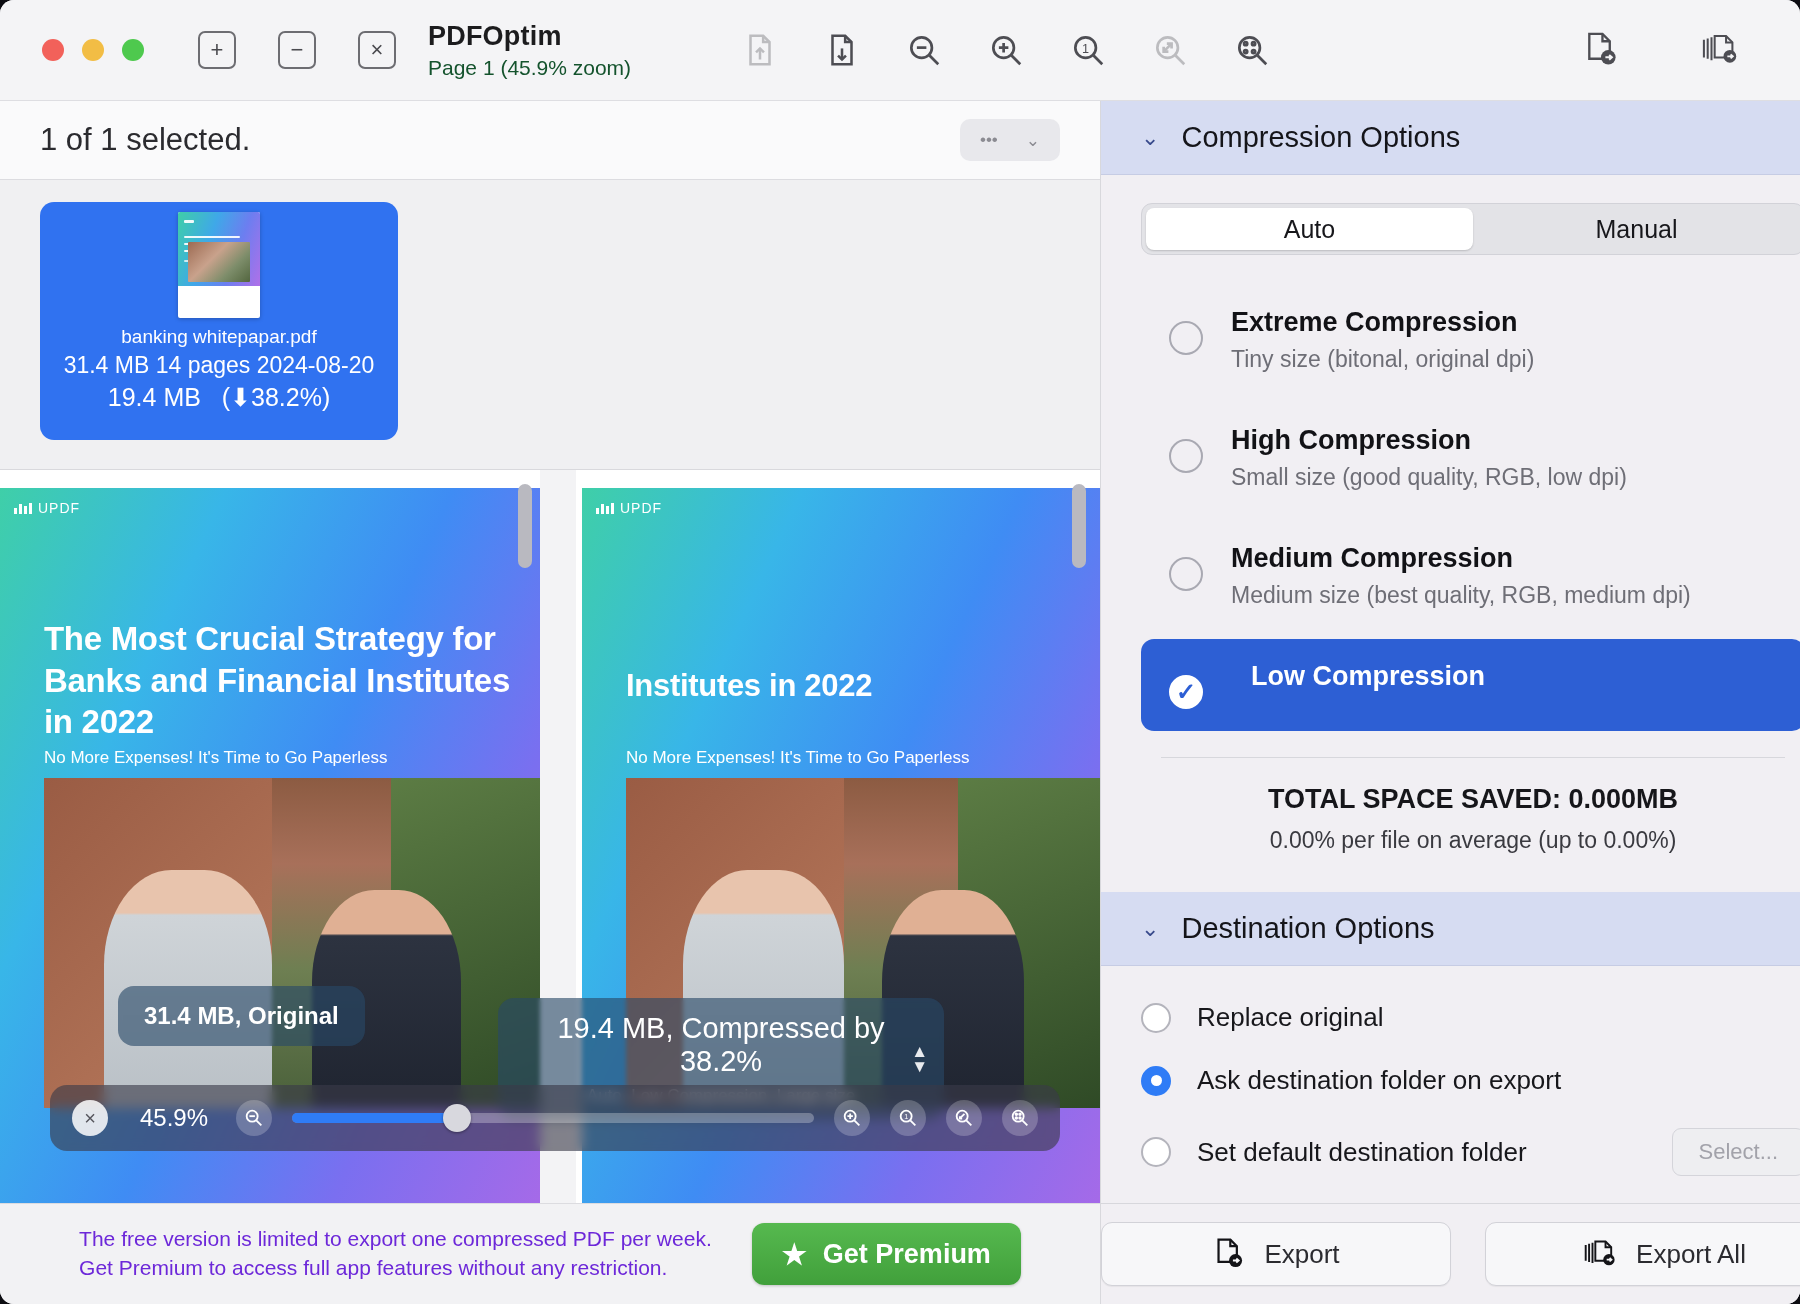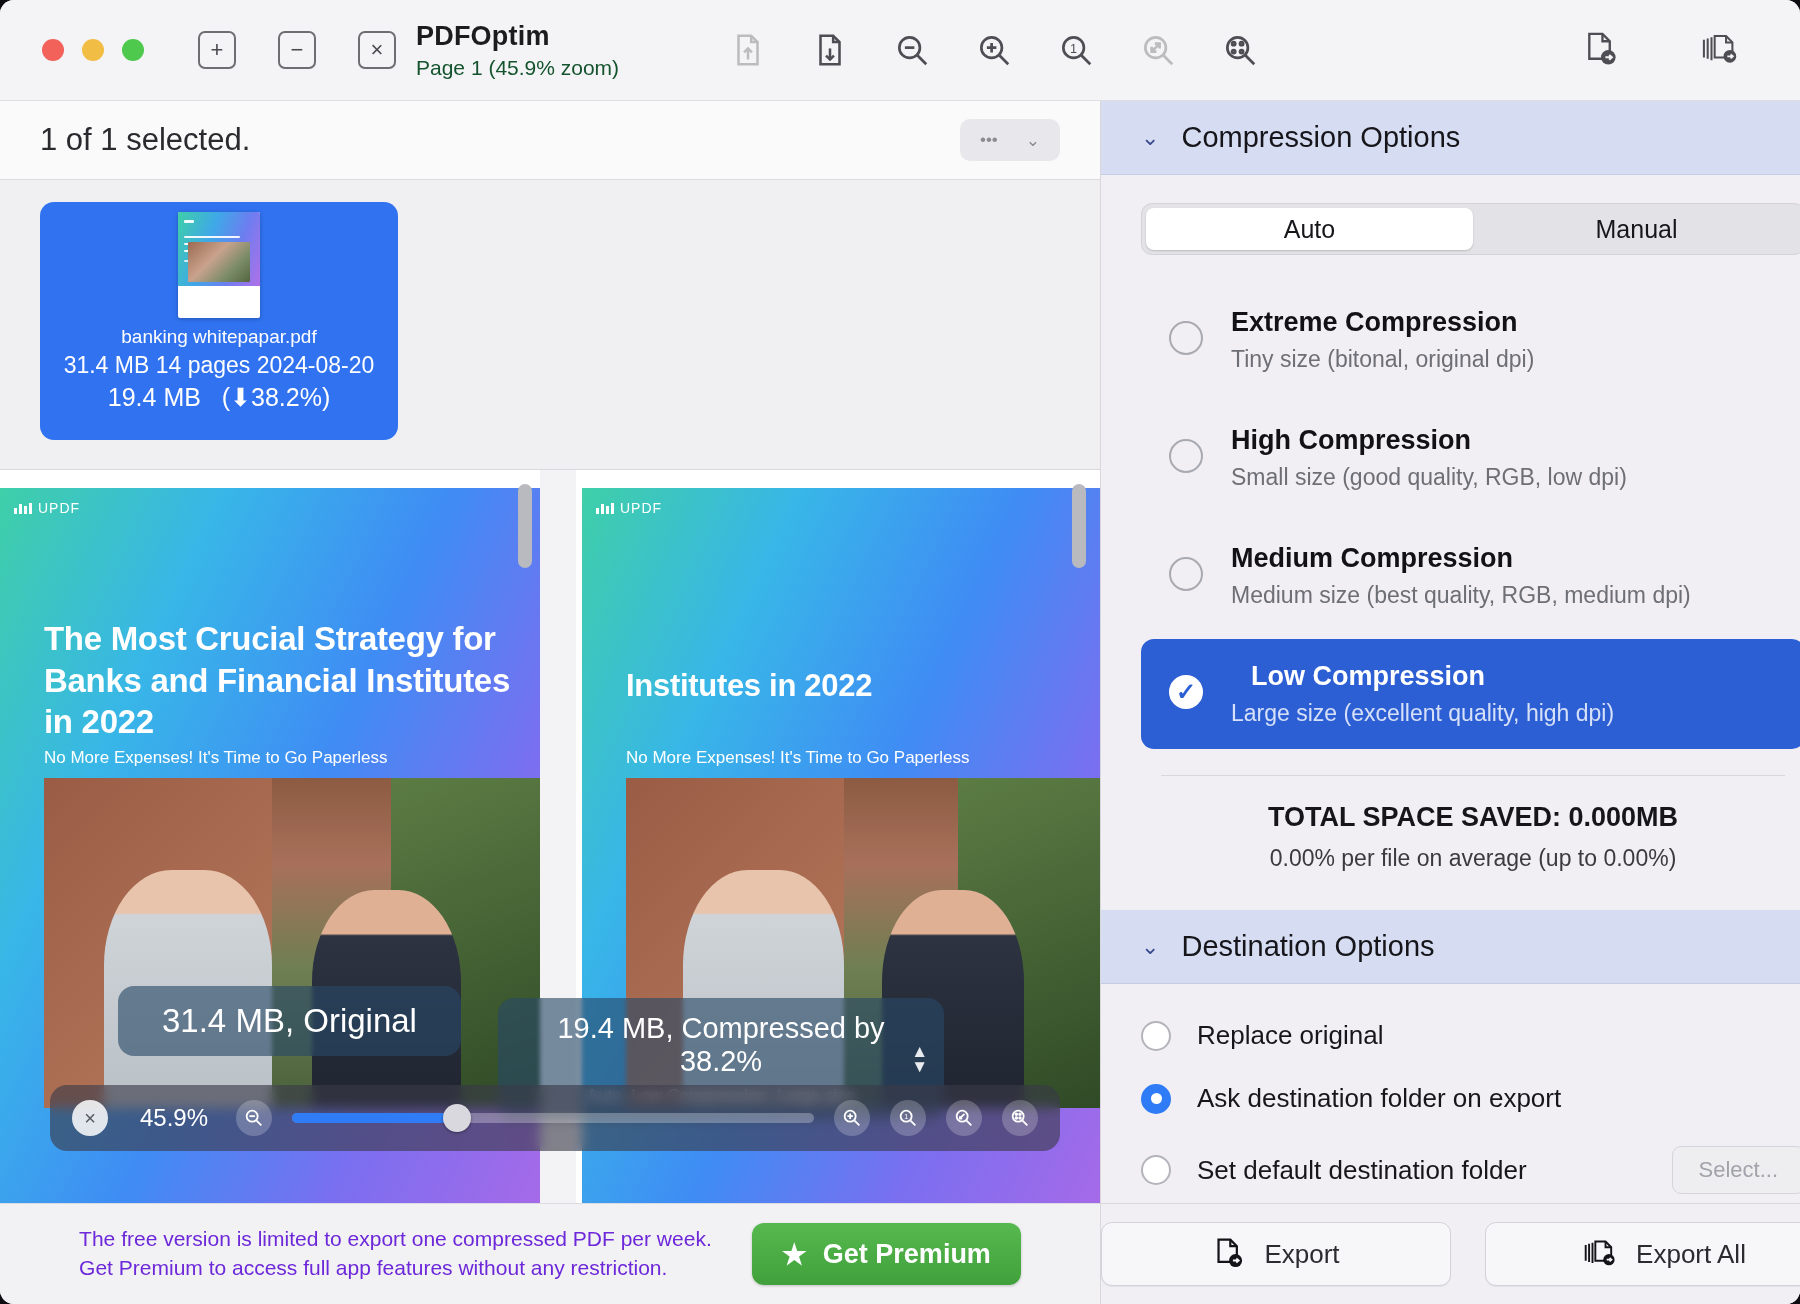--- a/index.html
+++ b/index.html
@@ -25,21 +25,21 @@
   .dot{width:22px;height:22px;border-radius:50%;}
   .dot.red{background:#f2615a;}
   .dot.yellow{background:#f2bd45;}
   .dot.green{background:#4ec94e;}
   .boxbtn{
     width:34px;height:34px;border:2px solid #6d6d72;border-radius:7px;
     display:flex;align-items:center;justify-content:center;
     color:#4a4a4f;font-size:22px;line-height:1;
   }
   .boxgroup{display:flex;gap:42px;margin-left:54px;}
-  .apptitle{margin-left:20px;}
+  .apptitle{margin-left:32px;}
   .apptitle .t1{font-size:27px;font-weight:bold;color:#1c1c1e;letter-spacing:.2px;}
   .apptitle .t2{font-size:21px;color:#14532d;margin-top:4px;}
   .tb-tools{display:flex;align-items:center;gap:44px;margin-left:110px;}
   .tb-right{display:flex;align-items:center;gap:82px;position:absolute;right:60px;}
   .ticon{width:38px;height:38px;color:#4d4d53;display:block;}
   .ticon.dim{opacity:.33;}
 
   
   .body{flex:1;display:flex;min-height:0;}
   .left{width:1100px;flex:0 0 1100px;display:flex;flex-direction:column;border-right:1px solid #d8d8dc;min-height:0;}
@@ -115,21 +115,21 @@
   .photo .brick{position:absolute;left:0;top:0;width:46%;height:100%;background:linear-gradient(135deg,#9a5c44,#b97b5e);}
   .photo .plant{position:absolute;right:0;top:0;width:30%;height:100%;background:linear-gradient(160deg,#5c7c44,#2f4a26);}
   .photo .p1{position:absolute;left:12%;bottom:0;width:34%;height:72%;background:linear-gradient(180deg,#e8c4ad 0 18%, #cfd4d8 19%, #b9c0c6 100%);border-radius:40% 40% 0 0;}
   .photo .p2{position:absolute;right:16%;bottom:0;width:30%;height:66%;background:linear-gradient(180deg,#e0b094 0 20%, #2d3340 21%, #1f2430 100%);border-radius:42% 42% 0 0;}
 
   
   .badge{
     position:absolute;border-radius:16px;background:rgba(40,72,104,.62);
     color:#fff;backdrop-filter:blur(2px);
   }
-  .badge.a{left:118px;top:516px;padding:16px 44px;font-size:33px;}
+  .badge.a{left:118px;top:516px;padding:16px 26px;font-size:24px;font-weight:bold;}
   .badge.b{left:498px;top:528px;padding:14px 36px;width:446px;box-sizing:border-box;text-align:center;}
   .badge.b .bl1{font-size:29px;font-weight:500;}
   .badge.b .bl2{font-size:17px;margin-top:8px;opacity:.92;}
   .stepper{position:absolute;right:16px;top:50%;transform:translateY(-50%);
            color:#fff;font-size:17px;line-height:.9;opacity:.9;}
 
   
   .pscroll{position:absolute;top:14px;width:14px;height:84px;border-radius:7px;background:#b9b9c0;}
 
   
@@ -499,21 +499,20 @@
             <div>
               <div class="ttl">Medium Compression</div>
               <div class="sub">Medium size (best quality, RGB, medium dpi)</div>
             </div>
           </div>
 
           <div class="opt sel">
             <div class="radio checked">✓</div>
             <div>
               <div class="ttl">Low Compression</div>
-              <div class="sub">Large size (excellent quality, high dpi)</div>
             </div>
           </div>
 
           <div class="divider"></div>
 
           <div class="saved">
             <div class="s1">TOTAL SPACE SAVED: 0.000MB</div>
             <div class="s2">0.00% per file on average (up to 0.00%)</div>
           </div>
         </div>

